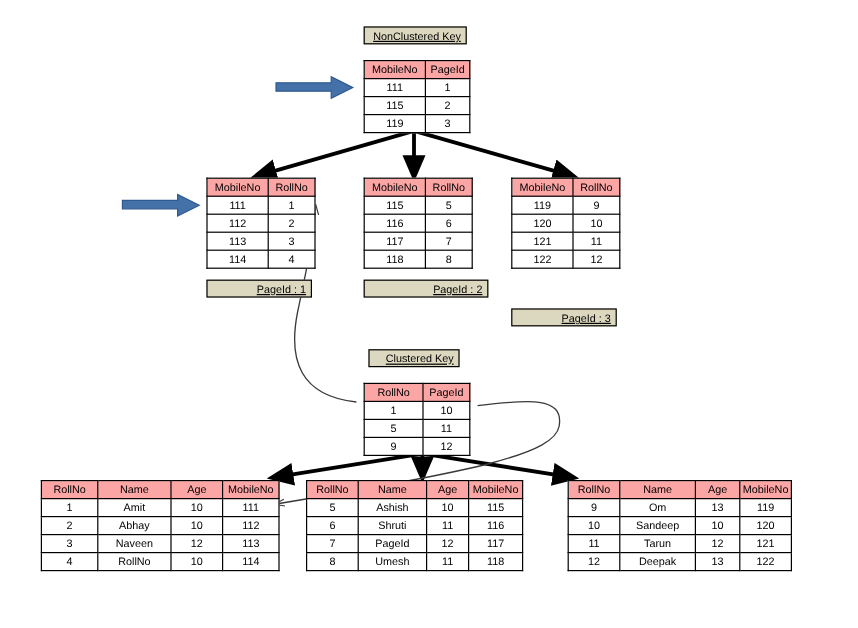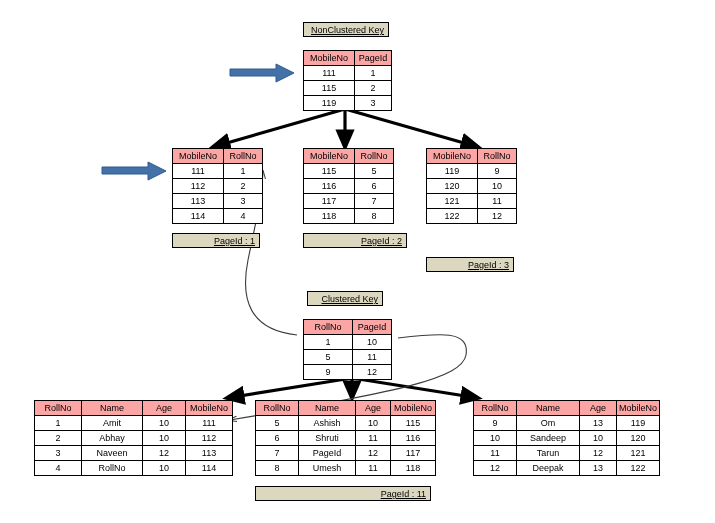--- a/index.html
+++ b/index.html
@@ -291,21 +291,20 @@
           <td>117</td>
         </tr>
         <tr>
           <td>8</td>
           <td>Umesh</td>
           <td>11</td>
           <td>118</td>
         </tr>
       </tbody>
     </table>
-  <div class="chip" style="left:255px;top:486px;width:176px;">PageId : 11</div>
 
   <table class="tbl" id="cl-leaf-2" style="left:473px;top:400px;width:182px;">
       <thead>
         <tr>
           <th style="width:42px">RollNo</th>
           <th style="width:62px">Name</th>
           <th style="width:36px">Age</th>
           <th style="width:42px">MobileNo</th>
         </tr>
       </thead>

